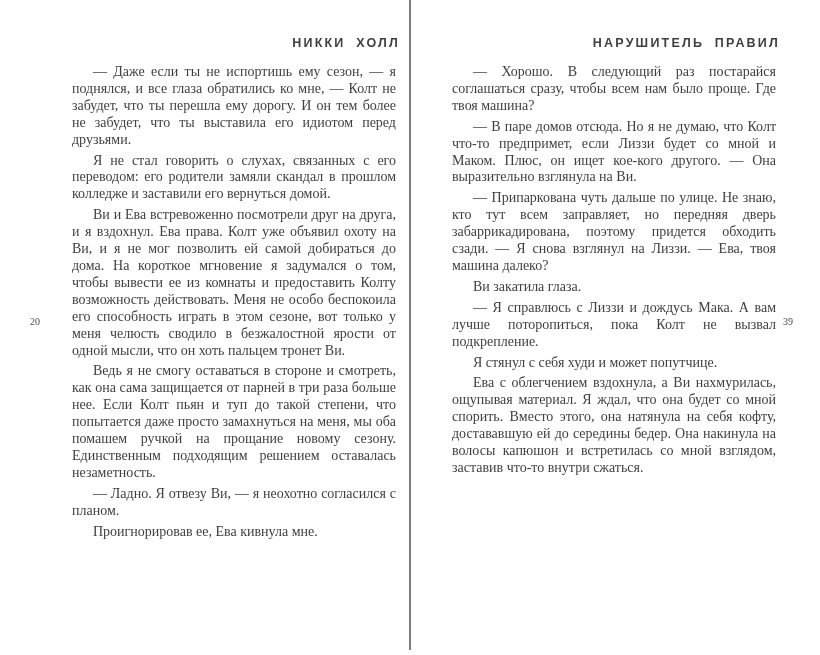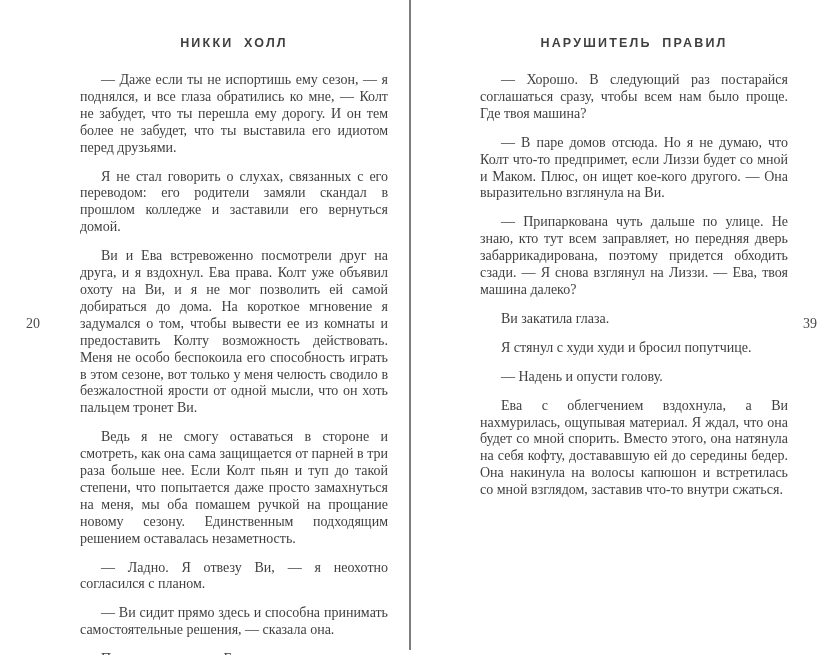--- a/index.html
+++ b/index.html
@@ -19,90 +19,89 @@
   .gutter {
     position: absolute;
     left: 409px; top: 0;
     width: 2px; height: 650px;
     background: var(--gutter-line, #7d7d7d);
   }
   .page {
     position: absolute; top: 0; height: 100%;
   }
   .page.left  { left: 0;     width: 409px; }
-  .page.right { left: 434px; width: 370px; }
+  .page.right { left: 414px; width: 370px; }
 
   .running-header {
     position: absolute; top: 36px;
     font-family: "Liberation Sans", "DejaVu Sans", sans-serif;
     font-weight: bold;
     font-size: 12.5px;
     letter-spacing: 2.2px;
     word-spacing: 5px;
     color: var(--text, #3f3f3f);
-    text-align: center;
+    text-align: right;
     white-space: nowrap;
   }
   .page.left  .running-header { left: 68px; width: 332px; }
   .page.right .running-header { left: 34px; width: 332px; }
 
   .body-text {
     position: absolute; top: 60px;
     width: 332px;
     color: var(--text, #3f3f3f);
     font-size: 14px;
     line-height: 16.9px;
     text-align: justify;
     hyphens: auto;
     -webkit-hyphens: auto;
   }
   .page.left  .body-text { left: 68px; }
   .page.right .body-text { left: 34px; }
 
   .body-text p {
-    margin: 12px;
+    margin: 4px;
     text-indent: 21px;
   }
 
   .page-number {
     position: absolute; top: 316px;
-    font-size: 14px;
+    font-size: 10px;
     color: var(--page-number, #4a4a4a);
   }
   .page.left  .page-number { left: 16px;  width: 24px; text-align: right; }
   .page.right .page-number { left: 369px; width: 24px; text-align: left; }
 </style>
 </head>
 <body>
 
 <div class="spread">
 
   <div class="page left">
     <div class="running-header">НИККИ ХОЛЛ</div>
     <div class="body-text">
         <p>— Даже если ты не испортишь ему сезон, — я поднялся, и все глаза обратились ко мне, — Колт не забудет, что ты перешла ему дорогу. И он тем более не забудет, что ты выставила его идиотом перед друзьями.</p>
         <p>Я не стал говорить о слухах, связанных с его переводом: его родители замяли скандал в прошлом колледже и заставили его вернуться домой.</p>
         <p>Ви и Ева встревоженно посмотрели друг на друга, и я вздохнул. Ева права. Колт уже объявил охоту на Ви, и я не мог позволить ей самой добираться до дома. На короткое мгновение я задумался о том, чтобы вывести ее из комнаты и предоставить Колту возможность действовать. Меня не особо беспокоила его способность играть в этом сезоне, вот только у меня челюсть сводило в безжалостной ярости от одной мысли, что он хоть пальцем тронет Ви.</p>
         <p>Ведь я не смогу оставаться в стороне и смотреть, как она сама защищается от парней в три раза больше нее. Если Колт пьян и туп до такой степени, что попытается даже просто замахнуться на меня, мы оба помашем ручкой на прощание новому сезону. Единственным подходящим решением оставалась незаметность.</p>
         <p>— Ладно. Я отвезу Ви, — я неохотно согласился с планом.</p>
-        <p>— Ви сидит прямо здесь и способна принимать самостоятельные решения, — сказала она.</p>
         <p>Проигнорировав ее, Ева кивнула мне.</p>
       </div>
     <div class="page-number">20</div>
   </div>
 
   <div class="gutter"></div>
 
   <div class="page right">
     <div class="running-header">НАРУШИТЕЛЬ ПРАВИЛ</div>
     <div class="body-text">
         <p>— Хорошо. В следующий раз постарайся соглашаться сразу, чтобы всем нам было проще. Где твоя машина?</p>
         <p>— В паре домов отсюда. Но я не думаю, что Колт что-то предпримет, если Лиззи будет со мной и Маком. Плюс, он ищет кое-кого другого. — Она выразительно взглянула на Ви.</p>
         <p>— Припаркована чуть дальше по улице. Не знаю, кто тут всем заправляет, но передняя дверь забаррикадирована, поэтому придется обходить сзади. — Я снова взглянул на Лиззи. — Ева, твоя машина далеко?</p>
         <p>Ви закатила глаза.</p>
-        <p>Я стянул с худи худи и бросил попутчице.</p>
-        <p>— Надень и опусти голову.</p>
+        <p>— Я справлюсь с Лиззи и дождусь Мака. А вам лучше поторопиться, пока Колт не вызвал подкрепление.</p>
+        <p>Я стянул с себя худи и может попутчице.</p>
         <p>Ева с облегчением вздохнула, а Ви нахмурилась, ощупывая материал. Я ждал, что она будет со мной спорить. Вместо этого, она натянула на себя кофту, достававшую ей до середины бедер. Она накинула на волосы капюшон и встретилась со мной взглядом, заставив что-то внутри сжаться.</p>
       </div>
     <div class="page-number">39</div>
   </div>
 
 </div>
 
 </body></html>

